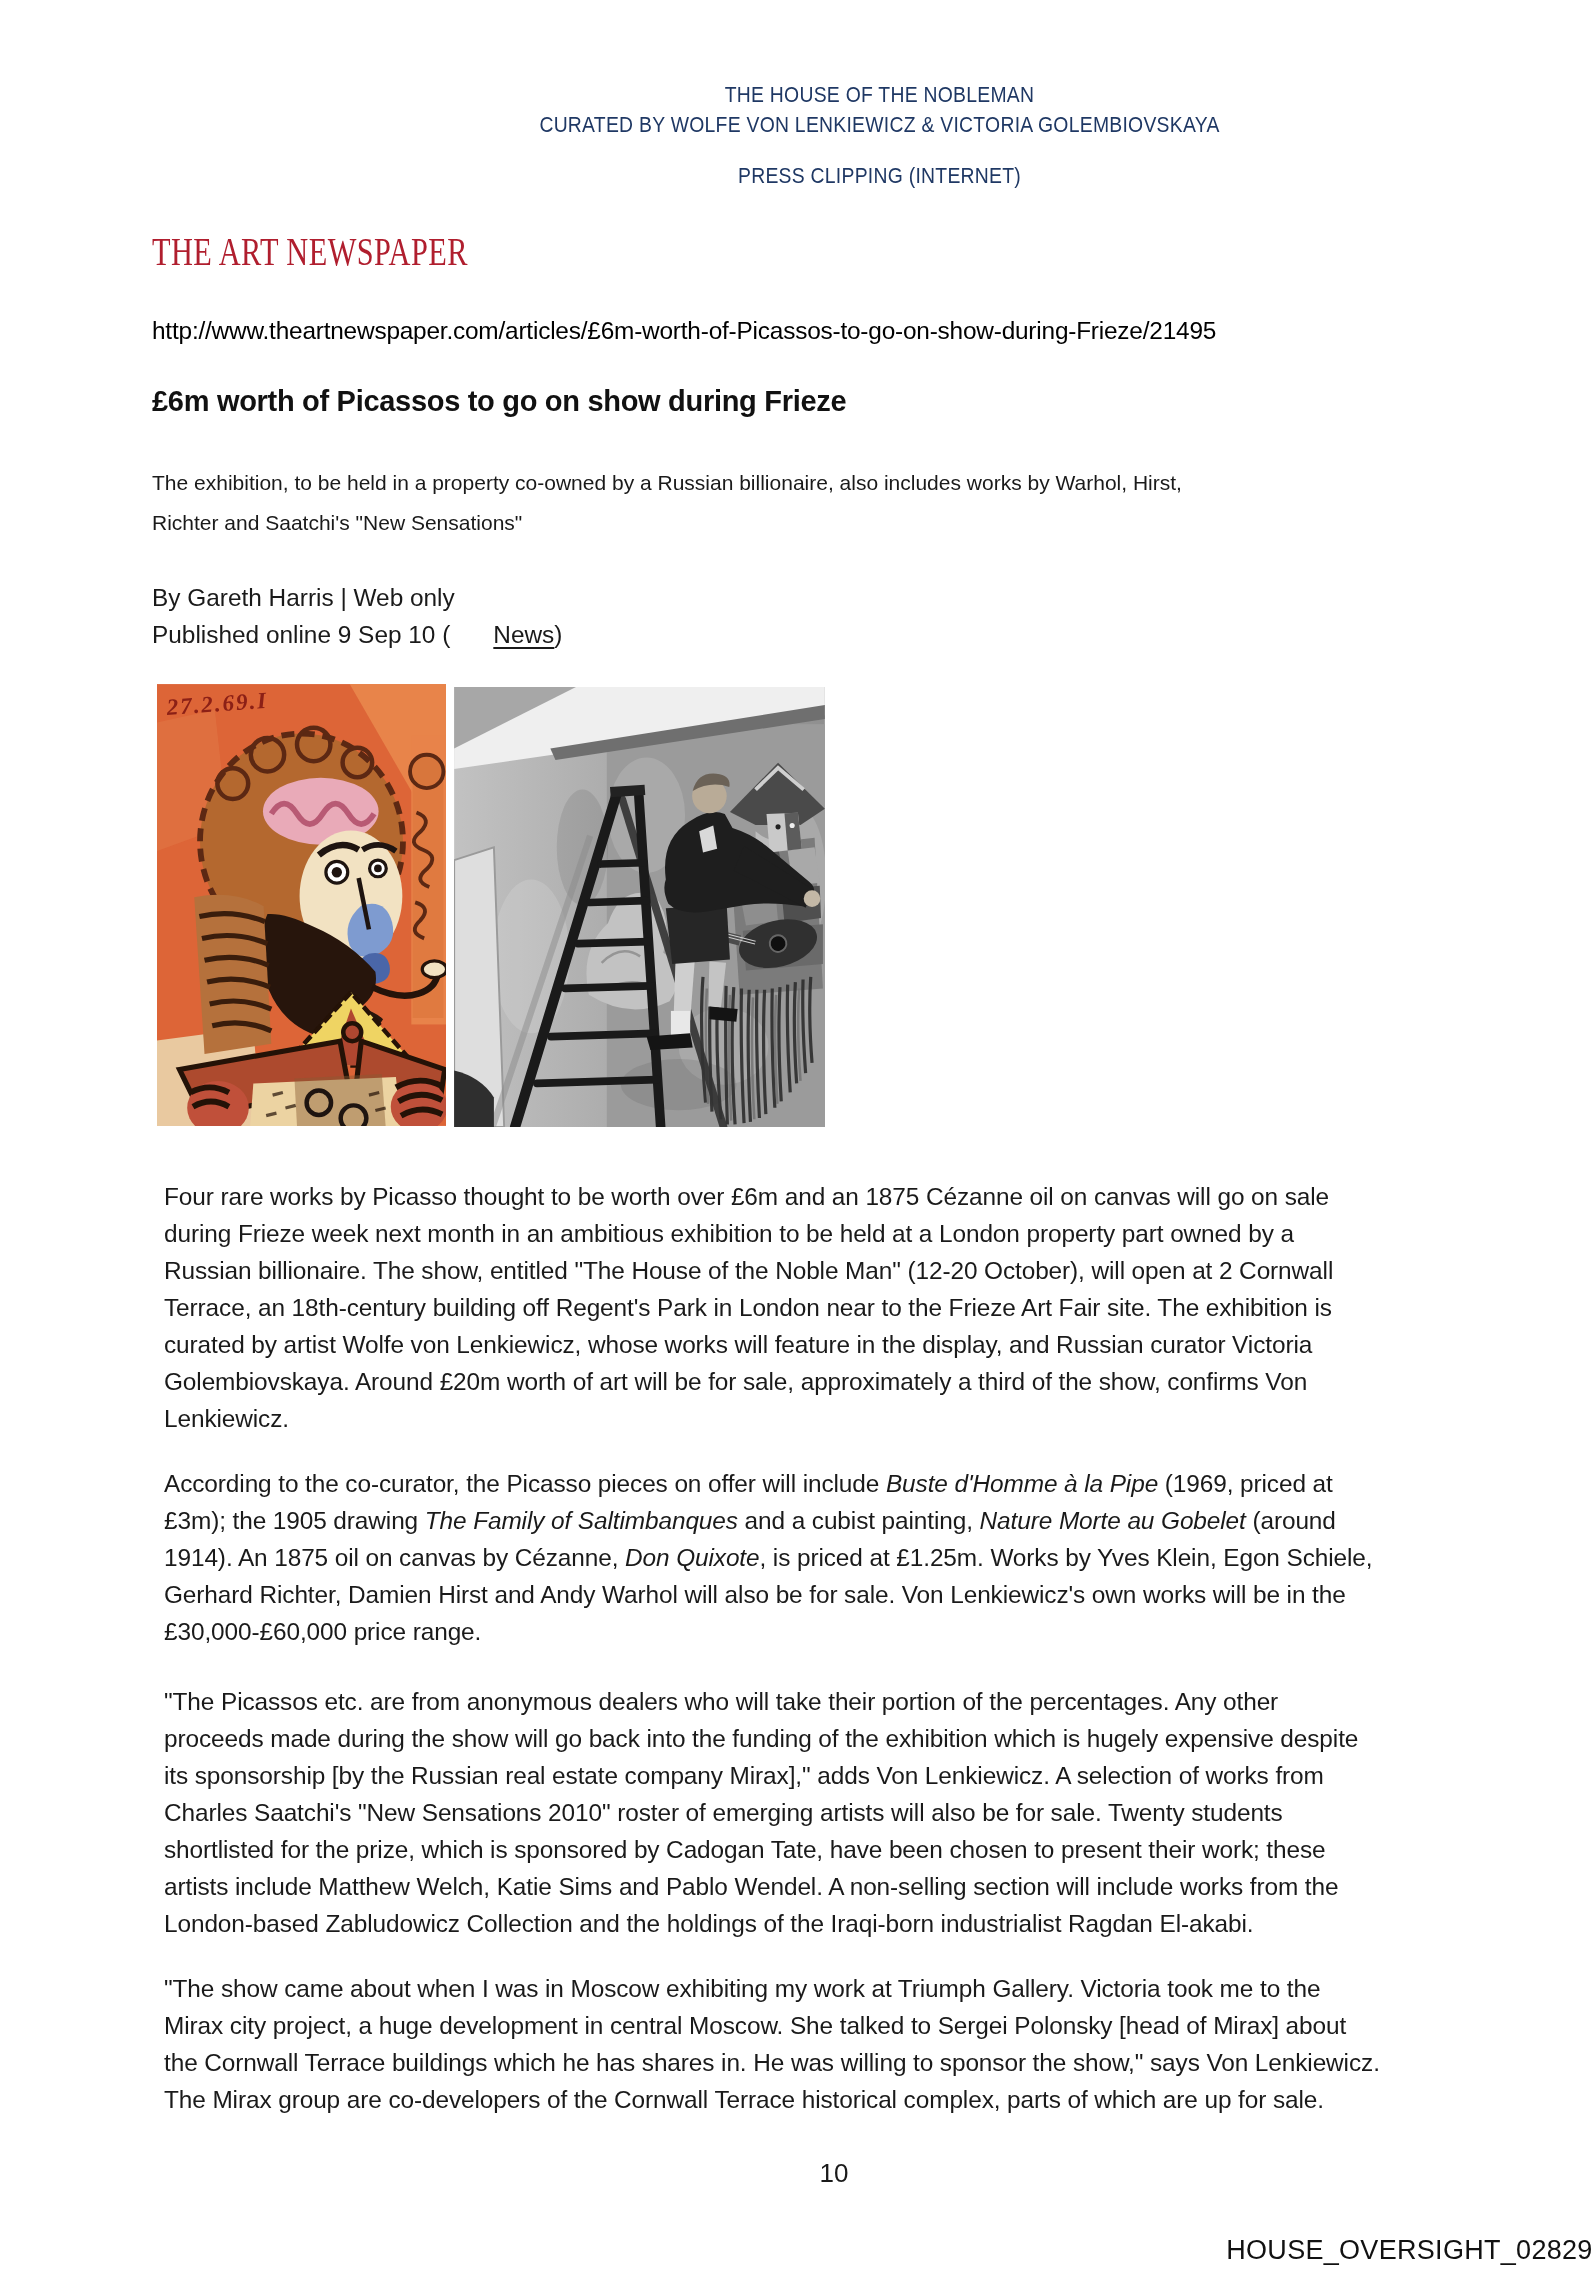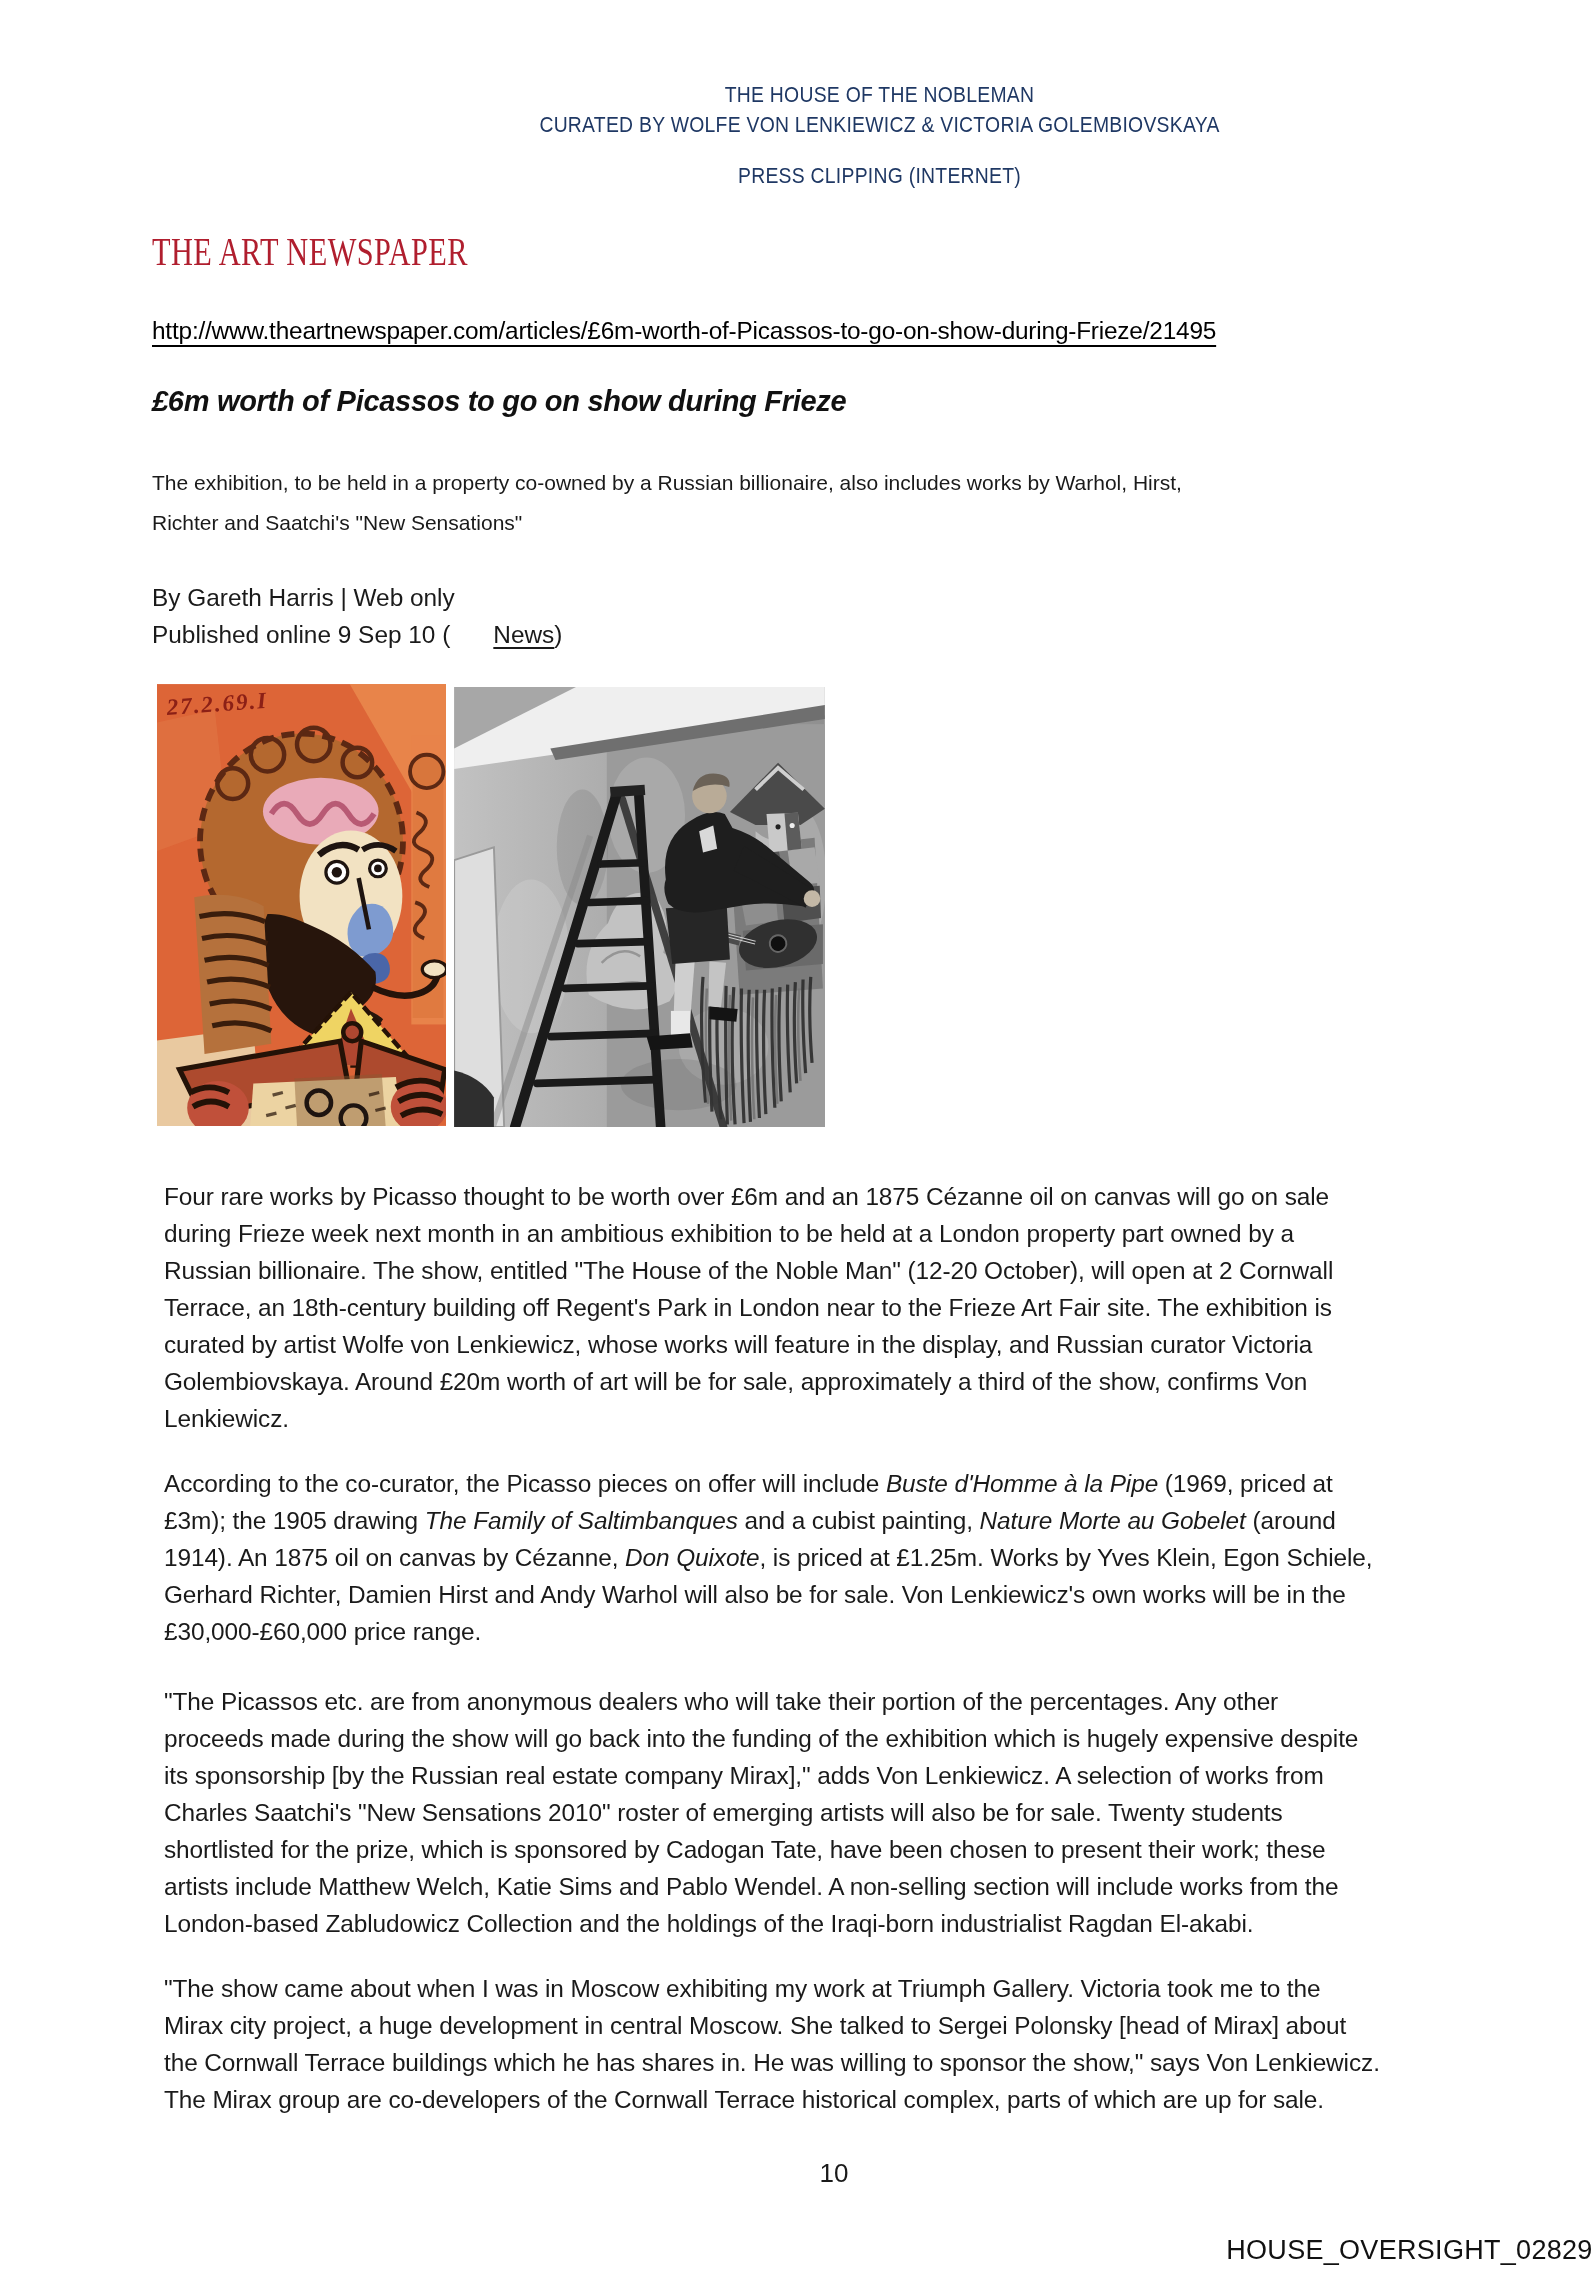--- a/index.html
+++ b/index.html
@@ -11,25 +11,25 @@
        transform:scaleX(.88);transform-origin:50% 0;}
   .press{position:absolute;top:163px;left:167px;width:1425px;text-align:center;
        color:#1f3864;font-size:22px;letter-spacing:0.3px;
        transform:scaleX(.88);transform-origin:50% 0;}
   
   .masthead{position:absolute;top:231px;left:152px;font-family:"Liberation Serif",serif;
        font-size:41px;line-height:41px;color:#b01e2e;letter-spacing:0.6px;
        transform:scaleX(.74);transform-origin:0 0;white-space:nowrap;}
   
   .url{position:absolute;top:317px;left:152px;font-size:24.4px;color:#000;
-       text-decoration:underline;text-decoration-thickness:2.2px;text-underline-offset:5.8px;
+       text-decoration-thickness:2.2px;text-underline-offset:5.8px;
        letter-spacing:-0.2px;white-space:nowrap;cursor:pointer;}
   
   .headline{position:absolute;top:385px;left:152px;margin:0;font-size:29px;font-weight:bold;
-       letter-spacing:-0.3px;color:#111;white-space:nowrap;font-style:italic;}
+       letter-spacing:-0.3px;color:#111;white-space:nowrap;}
   
   .standfirst{position:absolute;top:463px;left:152px;font-size:21px;line-height:40px;}
   .byline{position:absolute;top:579px;left:152px;font-size:24.4px;line-height:37px;}
   .para{position:absolute;left:164px;font-size:24.4px;line-height:37px;letter-spacing:-0.1px;}
   .p1{top:1178px;} .p2{top:1465px;} .p3{top:1683px;} .p4{top:1970px;}
   .tl{display:block;white-space:pre;}
   .it{font-style:italic;}
   .un{text-decoration:underline;text-decoration-thickness:1.9px;text-underline-offset:3.9px;margin-left:43px;}
   
   .figures{position:absolute;top:684px;left:157px;display:flex;gap:7.7px;align-items:flex-start;}

